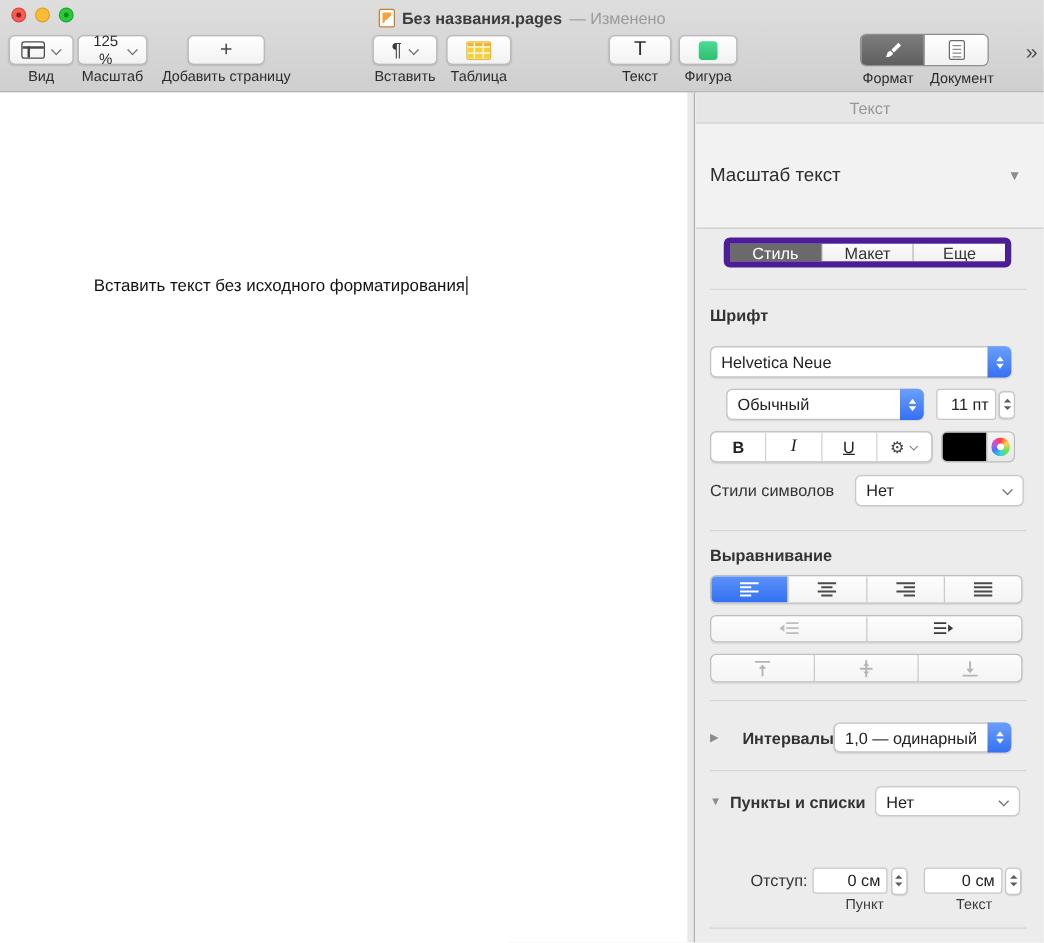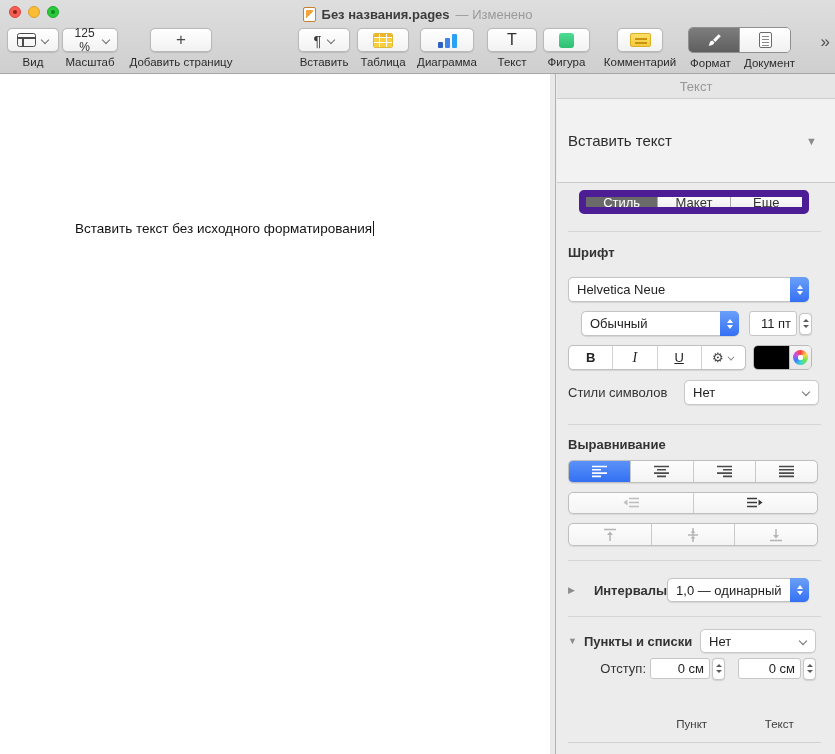--- a/index.html
+++ b/index.html
@@ -82,21 +82,21 @@
   .parastyle .name { flex:1; font-size:15px; color:#2c2c2c; }
   .disclosure { font-size:9px; color:#8c8c8c; }
   .parastyle .disclosure { font-size:11px; }
 
   .row { position:absolute; display:flex; align-items:center; }
   .sec-label { font-size:13px; font-weight:bold; color:#333; }
   .divider { position:absolute; left:11px; right:14px; height:1px; background:#d6d6d6; }
 
   
   .tabs { position:absolute; left:22px; top:116px; width:230px; height:24px; display:flex;
-          border:7px solid #4c1d95; border-radius:5px; overflow:hidden; background:#f6f6f6; }
+          border:5px solid #4c1d95; border-radius:5px; overflow:hidden; background:#f6f6f6; }
   .tabs .tab { flex:1; display:flex; align-items:center; justify-content:center; font-size:13px; color:#333;
                border-right:1px solid #ababab; background:linear-gradient(#fbfbfb,#f1f1f1); }
   .tabs .tab:last-child { border-right:none; }
   .tabs .tab.active { background:#6a6a6a; color:#fff; }
 
   
   .popup { position:relative; background:#fff; border:1px solid #c4c4c4; border-radius:5px; height:100%;
            display:flex; align-items:center; padding:0 26px 0 8px; font-size:13px; color:#222;
            box-shadow:0 .5px 1px rgba(0,0,0,.1); width:100%; }
   .bs { position:absolute; top:-1px; bottom:-1px; right:-1px; width:19px; border-radius:0 5px 5px 0;
@@ -201,51 +201,35 @@
           <i></i>
           <i></i>
           <i></i>
           <i></i>
           <i></i>
         </span>
     </div>
     <span class="tlabel">Таблица</span>
   </div>
 
-  <div class="titem" style="left:413px; width:68px;">
-    <div class="tbtn" style="width:54px;">
-      <span class="ic-chart">
-          <i class="b1"></i>
-          <i class="b2"></i>
-          <i class="b3"></i>
-        </span>
-    </div>
-    <span class="tlabel">Диаграмма</span>
-  </div>
 
   <div class="titem" style="left:487px; width:50px;">
     <div class="tbtn">
       <span class="glyph t">T</span>
     </div>
     <span class="tlabel">Текст</span>
   </div>
 
   <div class="titem" style="left:543px; width:47px;">
     <div class="tbtn">
       <span class="ic-shape"></span>
     </div>
     <span class="tlabel">Фигура</span>
   </div>
 
-  <div class="titem" style="left:598px; width:84px;">
-    <div class="tbtn" style="width:46px;">
-      <span class="ic-comment"></span>
-    </div>
-    <span class="tlabel">Комментарий</span>
-  </div>
 
   <div class="fmtgroup">
     <div class="half dark">
       <svg width="17" height="17" viewBox="0 0 17 17">
         <path d="M12.7 2.2 l2.1 2.1 -5.6 5.6 -2.1 -2.1 z" fill="#fff"></path>
         <path d="M6.4 8.5 l2.1 2.1 c-.8 2.4 -3.2 3.1 -5.9 3.1 1.1 -1.4 .9 -3 1.7 -4.1 z" fill="#fff"></path>
       </svg>
     </div>
     <div class="half lite">
       <span class="ic-docpage"></span>
@@ -260,21 +244,21 @@
 <div class="canvas">
   <div class="canvas-text"><span>Вставить текст без исходного форматирования</span><span class="caret"></span></div>
 </div>
 <div class="canvas-edge"></div>
 
 <div class="sidebar">
 
   <div class="sb-header">Текст</div>
 
   <div class="parastyle">
-    <span class="name">Вставить текст</span>
+    <span class="name">Масштаб текст</span>
     <span class="disclosure">▼</span>
   </div>
 
   <div class="tabs">
     <span class="tab active">Стиль</span>
     <span class="tab">Макет</span>
     <span class="tab">Еще</span>
   </div>
 
   <div class="divider" style="top:157px;"></div>
@@ -468,21 +452,21 @@
   <div class="row" style="left:11px; top:555px; right:19px; height:24px;">
     <span class="disclosure">▼</span>
     <span class="sec-label" style="margin-left:7px; flex:1;">Пункты и списки</span>
     <div class="dd" style="width:116px;">
       <span>Нет</span>
       <span class="cv"></span>
     </div>
   </div>
 
 
-  <div class="row" style="left:11px; top:584px; right:18px; height:21px;">
+  <div class="row" style="left:11px; top:620px; right:18px; height:21px;justify-content:space-between;">
     <span style="font-size:13px; color:#333; width:78px; text-align:right;">Отступ:</span>
     <input class="field" style="width: 60px; margin-left: 4px;" readonly="" value="0 см">
     <span class="ms">
         <span class="tu"></span>
         <span class="td"></span>
       </span>
     <input class="field" style="width: 63px; margin-left: 13px;" readonly="" value="0 см">
     <span class="ms">
         <span class="tu"></span>
         <span class="td"></span>

